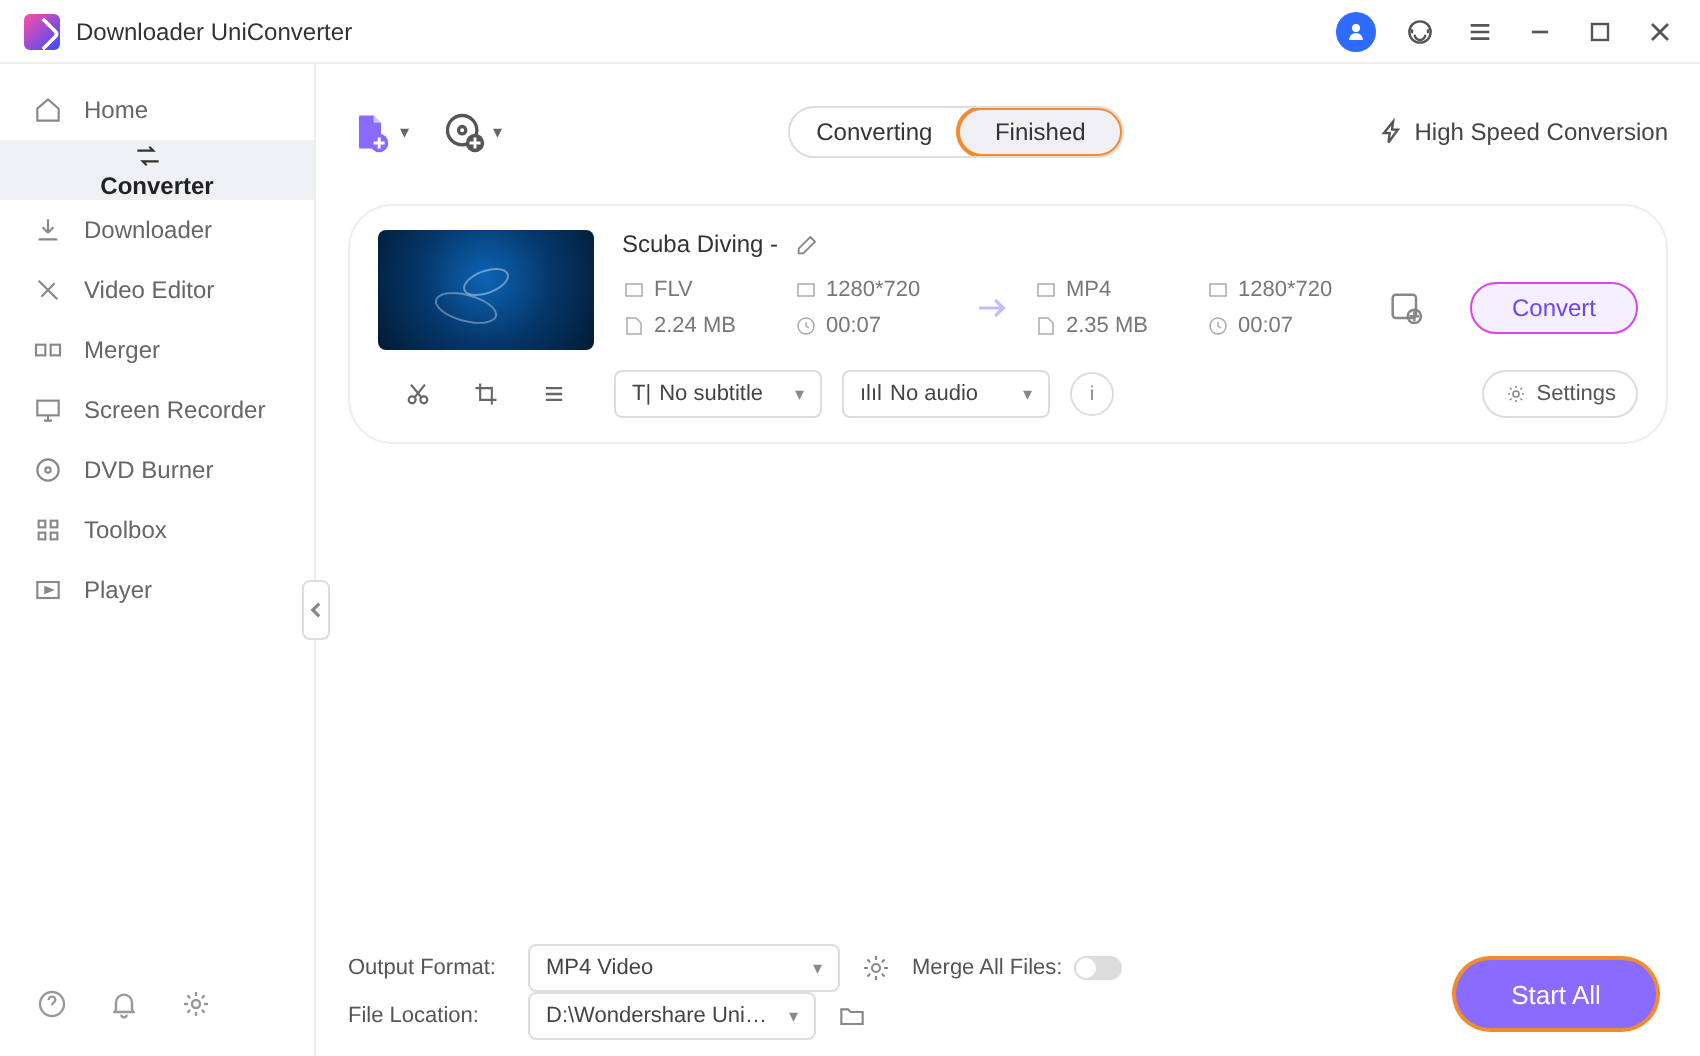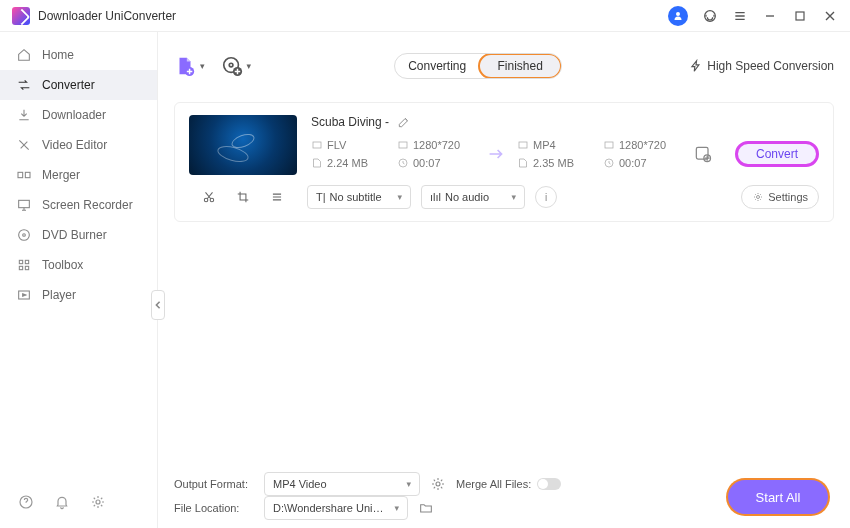--- a/index.html
+++ b/index.html
@@ -8,51 +8,51 @@
 .logo { width: 18px; height: 18px; border-radius: 3px; background: linear-gradient(135deg,#ff4da6,#3a4dff); margin-right: 8px; position: relative; }
 .logo::after { content: ""; position: absolute; left: 4px; top: 4px; width: 10px; height: 10px; border: 2px solid #fff; border-left: none; border-bottom: none; border-radius: 0 3px 0 0; transform: rotate(45deg); }
 .title { font-size: 12px; color: #333; }
 .tb-spacer { flex: 1; }
 .tb-icon { width: 16px; height: 16px; margin-left: 14px; display: flex; align-items: center; justify-content: center; color: #555; cursor: pointer; }
 .avatar { width: 20px; height: 20px; border-radius: 50%; background: #2d6cff; display: flex; align-items: center; justify-content: center; }
 .avatar svg { width: 12px; height: 12px; fill: #fff; }
 .content { display: flex; height: 496px; }
 .sidebar { width: 168px; border-right: 1px solid #eee; padding: 8px 0; display: flex; flex-direction: column; position: relative; }
 .side-item { display: flex; align-items: center; height: 30px; padding: 0 16px; color: #666; cursor: pointer; font-size: 12px; }
-.side-item.active { background: #f0f1f5; color: #222; font-weight: 400; }
+.side-item.active { background: #f0f1f5; color: #222; font-weight: 700; flex-direction: column; }
 .side-item svg { width: 16px; height: 16px; margin-right: 10px; stroke: #888; fill: none; stroke-width: 1.6; }
 .side-item.active svg { stroke: #333; }
 .side-collapse { position: absolute; right: -8px; top: 258px; width: 14px; height: 30px; background: #fff; border: 1px solid #ddd; border-radius: 4px; display: flex; align-items: center; justify-content: center; cursor: pointer; }
 .side-bottom { margin-top: auto; display: flex; gap: 20px; padding: 10px 18px; }
 .side-bottom div { width: 16px; height: 16px; display: flex; align-items: center; justify-content: center; color: #888; cursor: pointer; }
 .main { flex: 1; display: flex; flex-direction: column; position: relative; }
 .topbar { height: 48px; margin: 10px 16px 0 16px; display: flex; align-items: center; }
 .addbtn { width: 22px; height: 22px; margin-right: 4px; cursor: pointer; position: relative; }
 .drop-caret { font-size: 9px; color: #666; margin-right: 16px; cursor: pointer; }
 .tabswitch { margin: 0 auto; display: flex; border: 1px solid #ddd; border-radius: 14px; overflow: hidden; height: 26px; }
 .tab { width: 84px; display: flex; align-items: center; justify-content: center; font-size: 12px; cursor: pointer; }
 .tab.active { background: #f0f0f4; border: 2px solid #f28a2e; border-radius: 14px; margin: -1px; }
 .hsc { display: flex; align-items: center; color: #444; font-size: 12px; cursor: pointer; }
 .hsc svg { width: 14px; height: 14px; margin-right: 4px; }
-.listpanel { margin: 12px 16px 0 16px; background: #fff; border: 1px solid #eee; border-radius: 6px; padding: 12px 14px; }
+.listpanel { margin: 12px 16px 0 16px; background: #fff; border: 1px solid #eee; border-radius: 22px; padding: 12px 14px; }
 .row1 { display: flex; align-items: flex-start; }
 .thumb { width: 108px; height: 60px; border-radius: 4px; background: radial-gradient(circle at 50% 40%, #0d64b5 0%, #05376b 50%, #021a33 100%); position: relative; }
 .thumb::after { content:""; position:absolute; left:42px; top:20px; width:22px; height:10px; border:1px solid rgba(255,255,255,0.4); border-radius:50%; transform:rotate(-20deg); }
 .thumb::before { content:""; position:absolute; left:28px; top:32px; width:30px; height:12px; border:1px solid rgba(255,255,255,0.35); border-radius:50%; transform:rotate(15deg); }
 .fileinfo { margin-left: 14px; flex: 1; }
 .fname { display: flex; align-items: center; font-size: 12px; color: #333; }
 .fname svg { width: 14px; height: 14px; margin-left: 8px; stroke:#888; fill:none; cursor:pointer; }
 .metarows { display: flex; align-items: center; margin-top: 10px; gap: 8px; }
 .mcol { display: flex; flex-direction: column; gap: 6px; }
 .meta { display: flex; align-items: center; color: #777; font-size: 11px; width: 78px; }
 .meta svg { width: 12px; height: 12px; margin-right: 4px; stroke:#aaa; fill:none; stroke-width:1.5; }
 .arrowmid { width: 26px; display: flex; align-items: center; justify-content: center; }
 .gearset { width: 28px; display: flex; align-items: center; justify-content: center; }
 .gearset svg { width: 20px; height: 20px; stroke:#888; fill:none; cursor:pointer; }
-.convertbtn { width: 84px; height: 26px; border: 3px solid #d946ef; border-radius: 13px; background: #f4f0ff; color: #6b46f0; font-size: 12px; display: flex; align-items: center; justify-content: center; cursor: pointer; margin-left: 10px; }
+.convertbtn { width: 84px; height: 26px; border: 1px solid #d946ef; border-radius: 13px; background: #f4f0ff; color: #6b46f0; font-size: 12px; display: flex; align-items: center; justify-content: center; cursor: pointer; margin-left: 10px; }
 .row2 { display: flex; align-items: center; margin-top: 10px; gap: 10px; }
 .editicons { display: flex; gap: 18px; width: 108px; justify-content: center; }
 .editicons div { width: 16px; height: 16px; display:flex; align-items:center; justify-content:center; color:#666; cursor:pointer; }
 .combo { height: 24px; border: 1px solid #ddd; border-radius: 4px; display: flex; align-items: center; padding: 0 8px; font-size: 11px; color: #444; background: #fff; cursor: pointer; }
 .combo .caret { margin-left: auto; font-size: 9px; color: #888; padding-left: 8px; }
 .infocirc { width: 22px; height: 22px; border:1px solid #ddd; border-radius:50%; display:flex; align-items:center; justify-content:center; font-size:10px; color:#888; cursor:pointer; }
 .settingsbtn { height: 24px; border:1px solid #ddd; border-radius: 12px; display:flex; align-items:center; padding:0 10px; font-size:11px; color:#555; cursor:pointer; margin-left:auto; }
 .settingsbtn svg { width:12px; height:12px; margin-right:4px; stroke:#888; fill:none; }
 .bottombar { position: absolute; bottom: 0; left: 0; right: 0; height: 64px; padding: 8px 16px; display: flex; flex-direction: column; justify-content: center; }
 .brow { display: flex; align-items: center; height: 26px; gap: 10px; }

